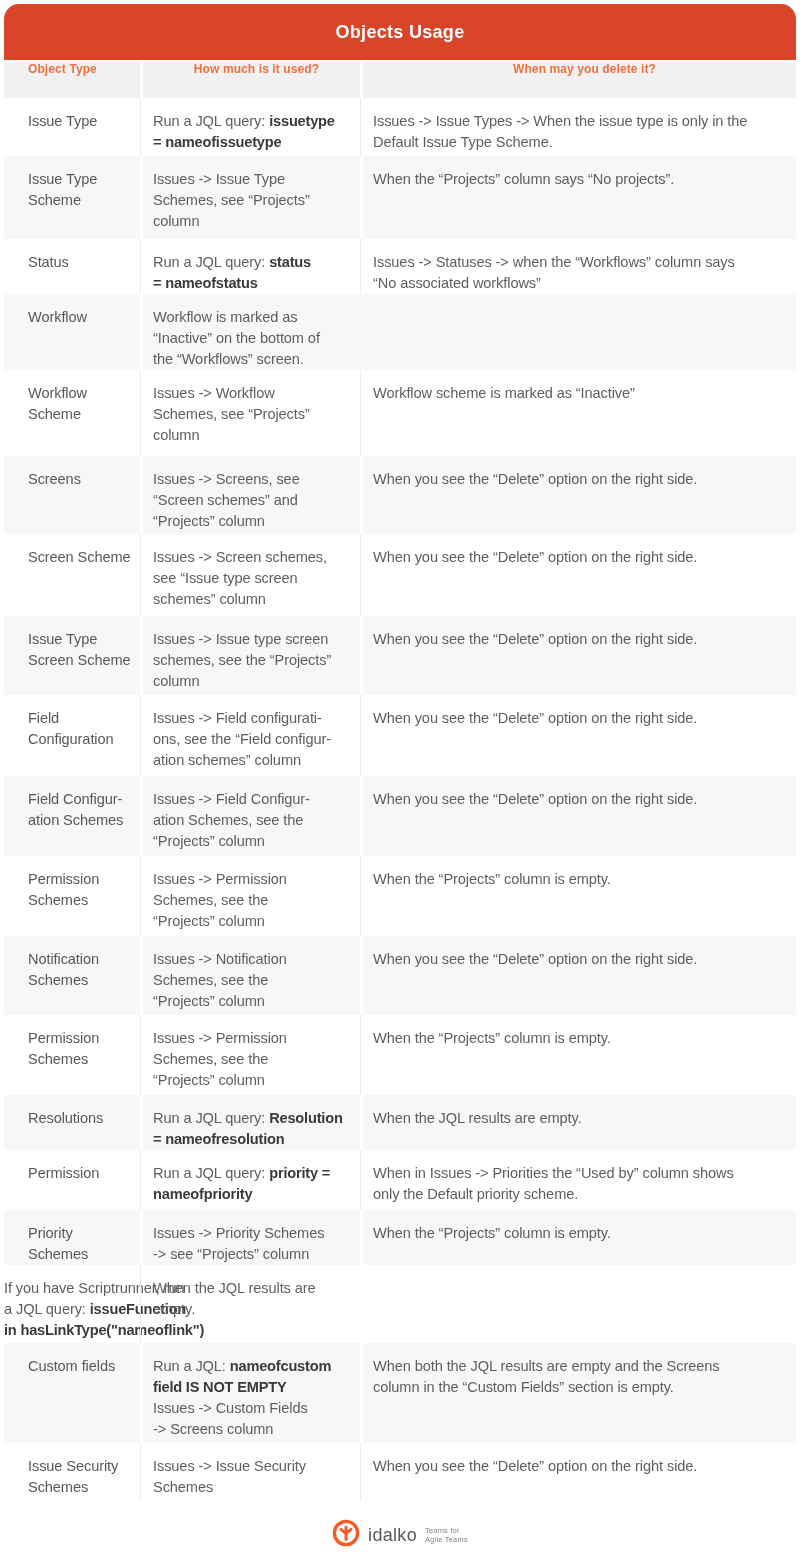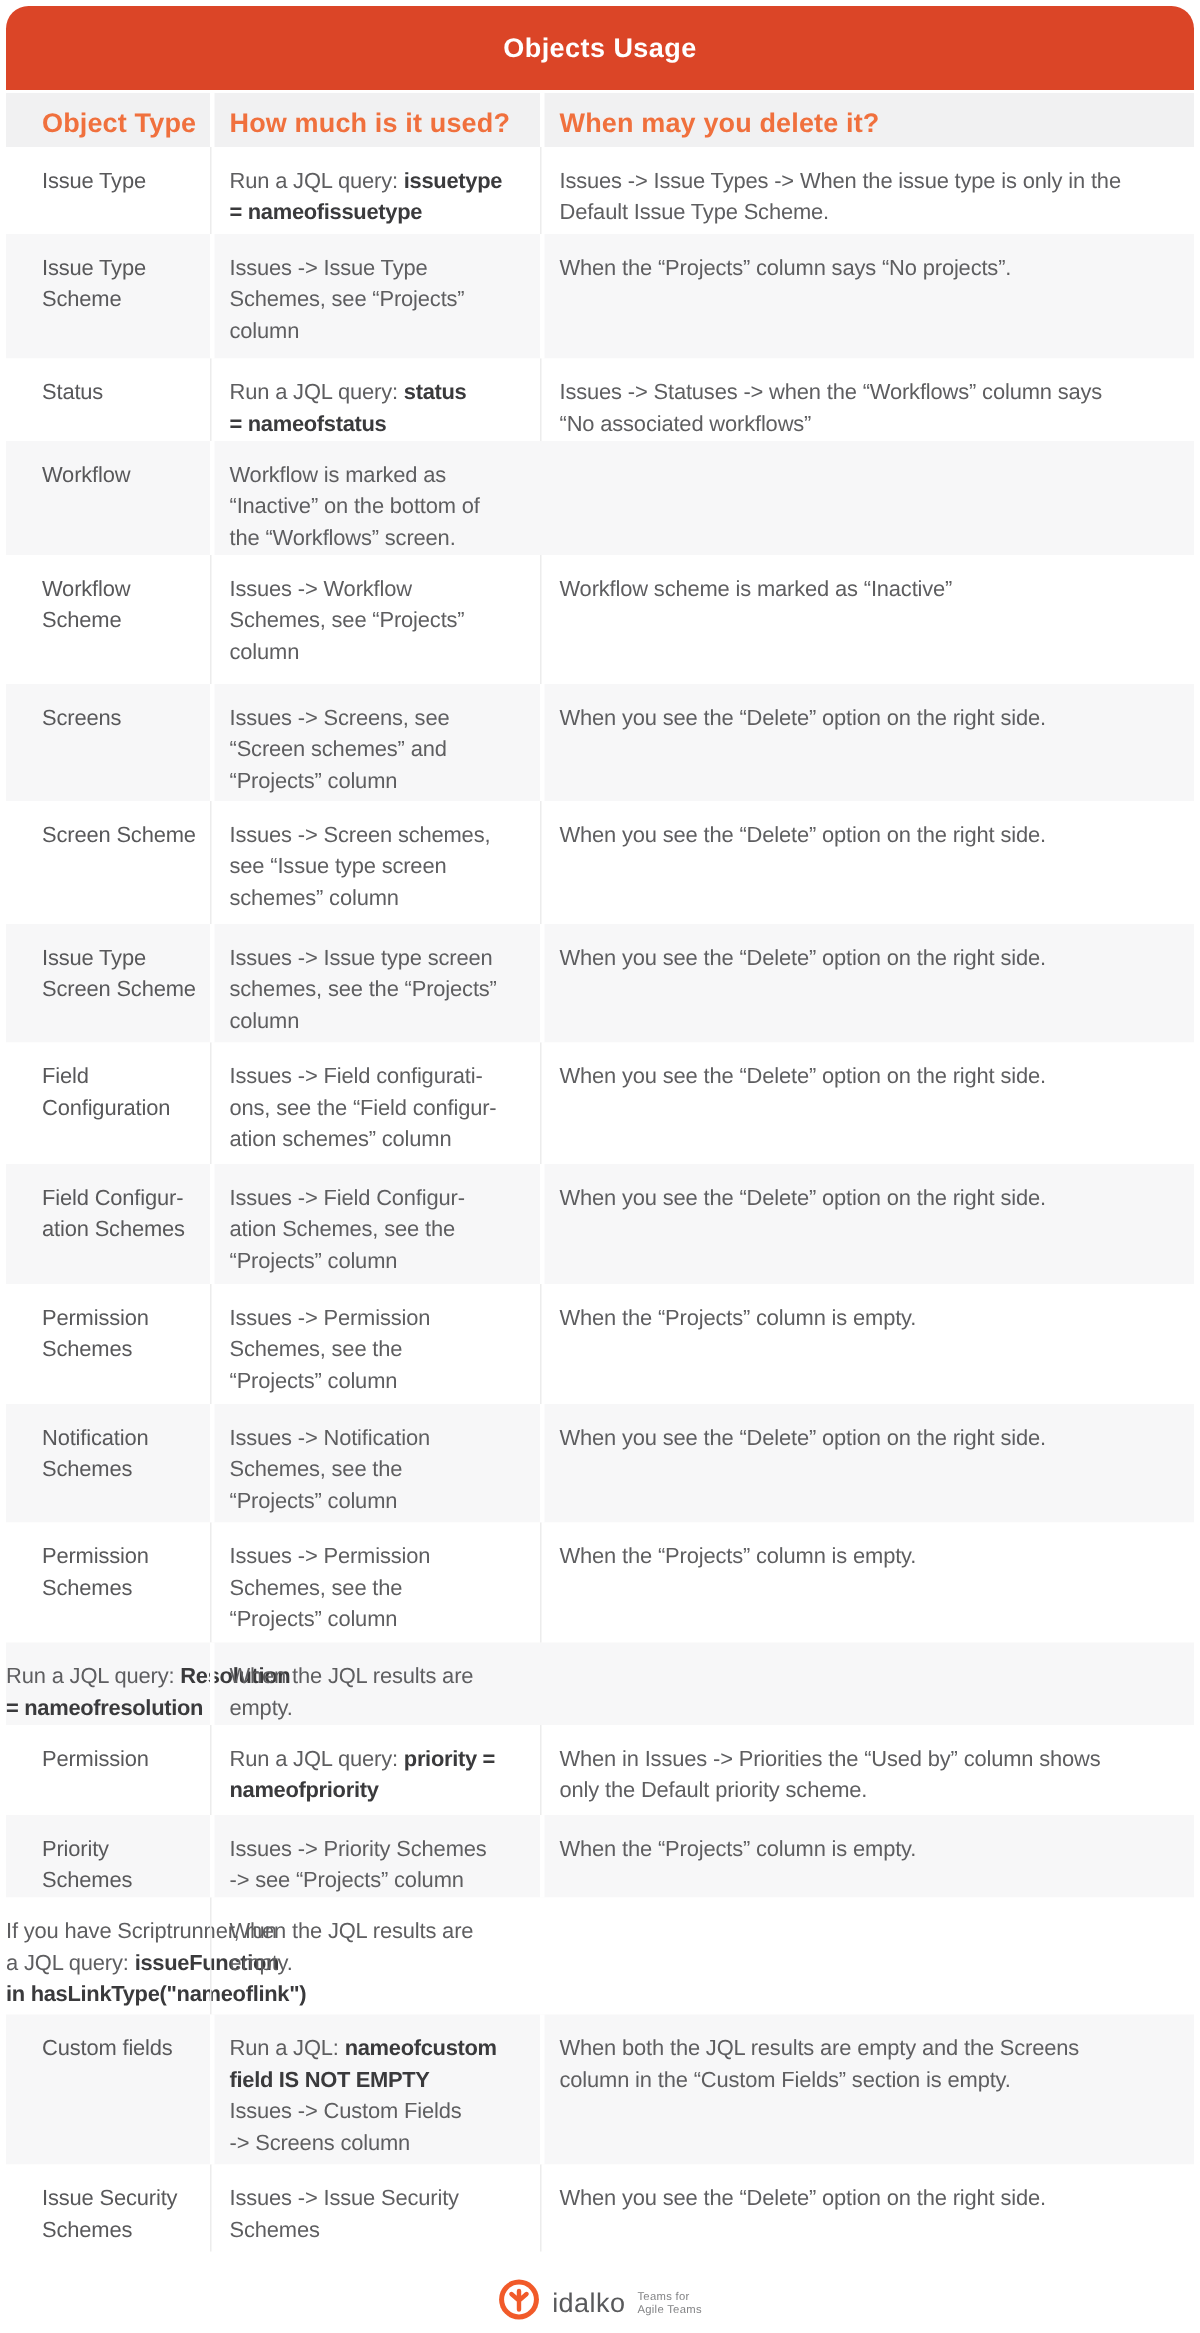--- a/index.html
+++ b/index.html
@@ -40,26 +40,26 @@
   .table-header-row{
     display:grid;
     grid-template-columns:136px 220px 1fr;
     background:var(--column-header-bg);
     min-height:36px;
     margin-top:2px;
   }
   .hcell{
     color:var(--column-header-text);
     font-weight:bold;
-    font-size:18px;
-    padding-top:10px;
+    font-size:12px;
+    padding-top:0;
     letter-spacing:0.1px;
   }
   .hcell.c1{padding-left:24px;}
-  .hcell.c2,.hcell.c3{border-left:3px solid #ffffff;padding-left:10px;}
+  .hcell.c2,.hcell.c3{border-left:3px solid #ffffff;padding-left:10px;text-align:center;}
   .rows .row{
     display:grid;
     grid-template-columns:136px 220px 1fr;
     background:#ffffff;
   }
   .rows .row:nth-child(even){background:var(--row-shaded-bg);}
   .rows .row:nth-child(even) .cell + .cell{border-left:3px solid #ffffff;padding-left:10px;}
   .rows .row:nth-child(odd)  .cell + .cell{border-left:1px solid var(--divider-light);padding-left:12px;}
   .cell{
     padding-top:13px;
@@ -234,20 +234,21 @@
   <div class="row">
     <div class="cell c1">Permission
 Schemes</div>
     <div class="cell c2"><span>Issues -&gt; Permission
 Schemes, see the
 “Projects” column</span></div>
     <div class="cell c3">When the “Projects” column is empty.</div>
   </div>
 
   <div class="row">
+    <div class="cell c1">Resolutions</div>
     <div class="cell c2"><span>Run a JQL query: </span><b>Resolution
 = nameofresolution</b></div>
     <div class="cell c3">When the JQL results are empty.</div>
   </div>
 
   <div class="row">
     <div class="cell c1">Permission</div>
     <div class="cell c2"><span>Run a JQL query: </span><b>priority =
 nameofpriority</b></div>
     <div class="cell c3">When in Issues -&gt; Priorities the “Used by” column shows

